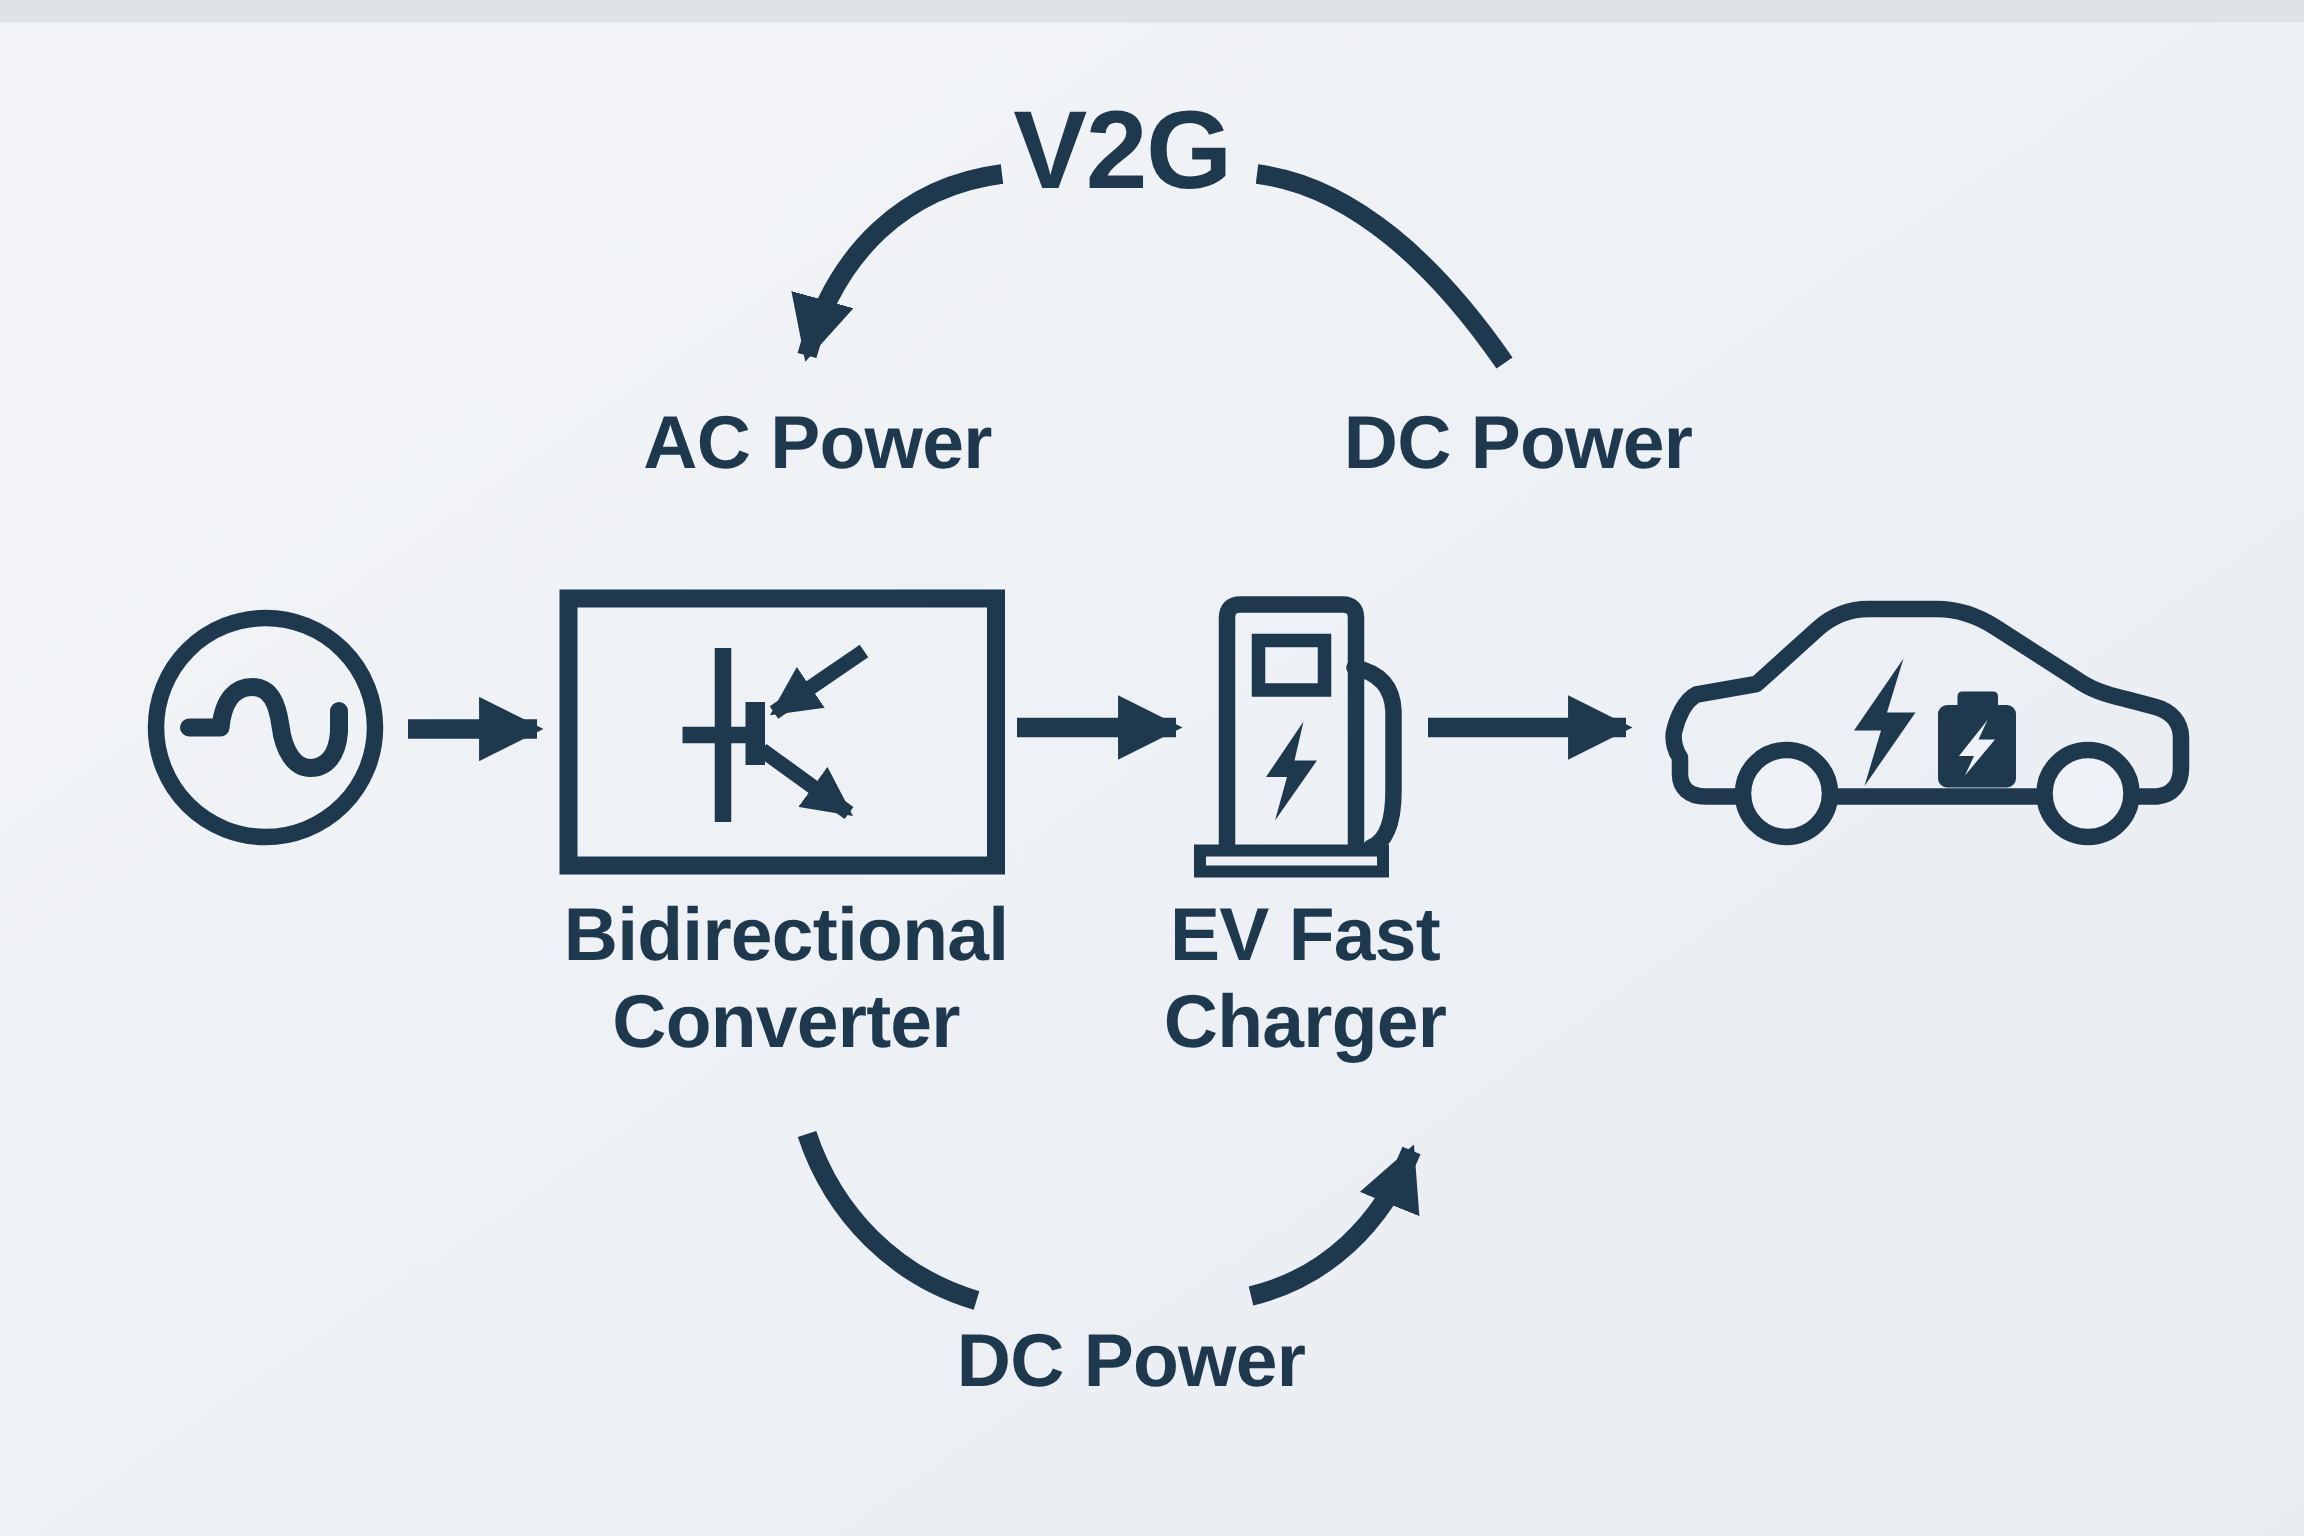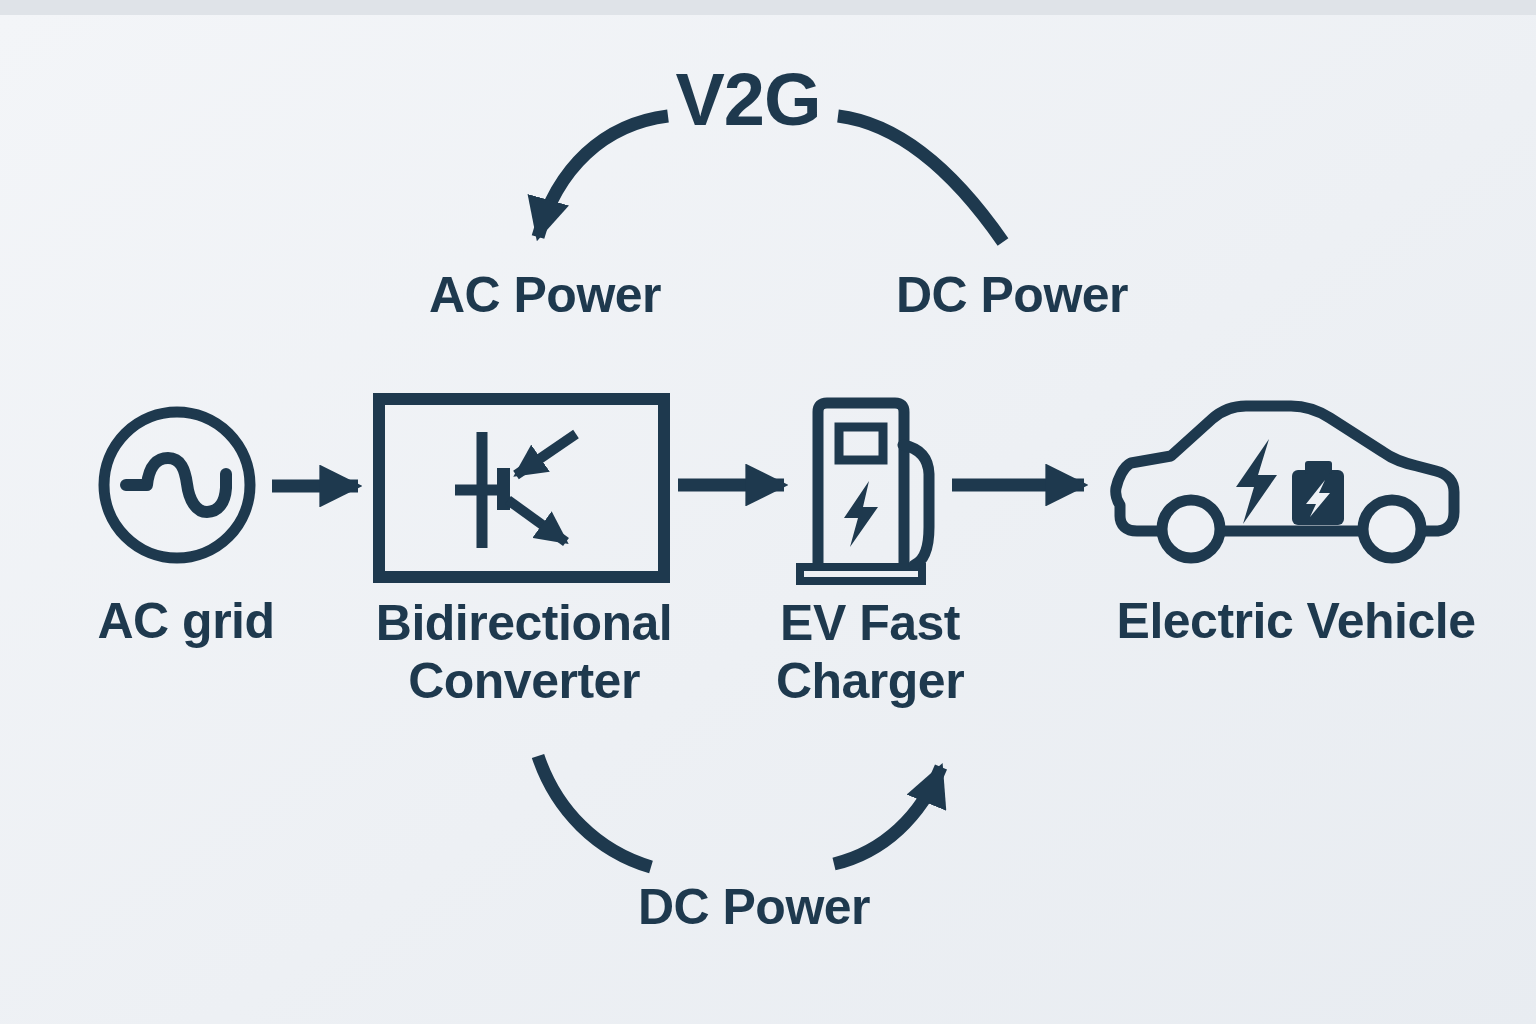--- a/index.html
+++ b/index.html
@@ -117,29 +117,27 @@
       <path class="stroke" d="M 834 849 C 884 837 921 801 941 752" stroke-width="13" marker-end="url(#ah)"></path>
     </g>
   </svg>
 
   <div class="lbl lbl-title" style="left:748px;top:42px;">V2G</div>
 
   <div class="lbl" style="left:545px;top:252px;">AC Power</div>
 
   <div class="lbl" style="left:1012px;top:252px;">DC Power</div>
 
-  <div class="lbl" style="left:186px;top:578px;">AC grid</div>
 
   <div class="lbl lbl-stack" style="left:524px;top:580px;">
     <span>Bidirectional</span>
     <span>Converter</span>
   </div>
 
   <div class="lbl lbl-stack" style="left:870px;top:580px;">
     <span>EV Fast</span>
     <span>Charger</span>
   </div>
 
-  <div class="lbl" style="left:1296px;top:578px;">Electric Vehicle</div>
 
   <div class="lbl" style="left:754px;top:864px;">DC Power</div>
 
 </div>
 
 </body></html>

